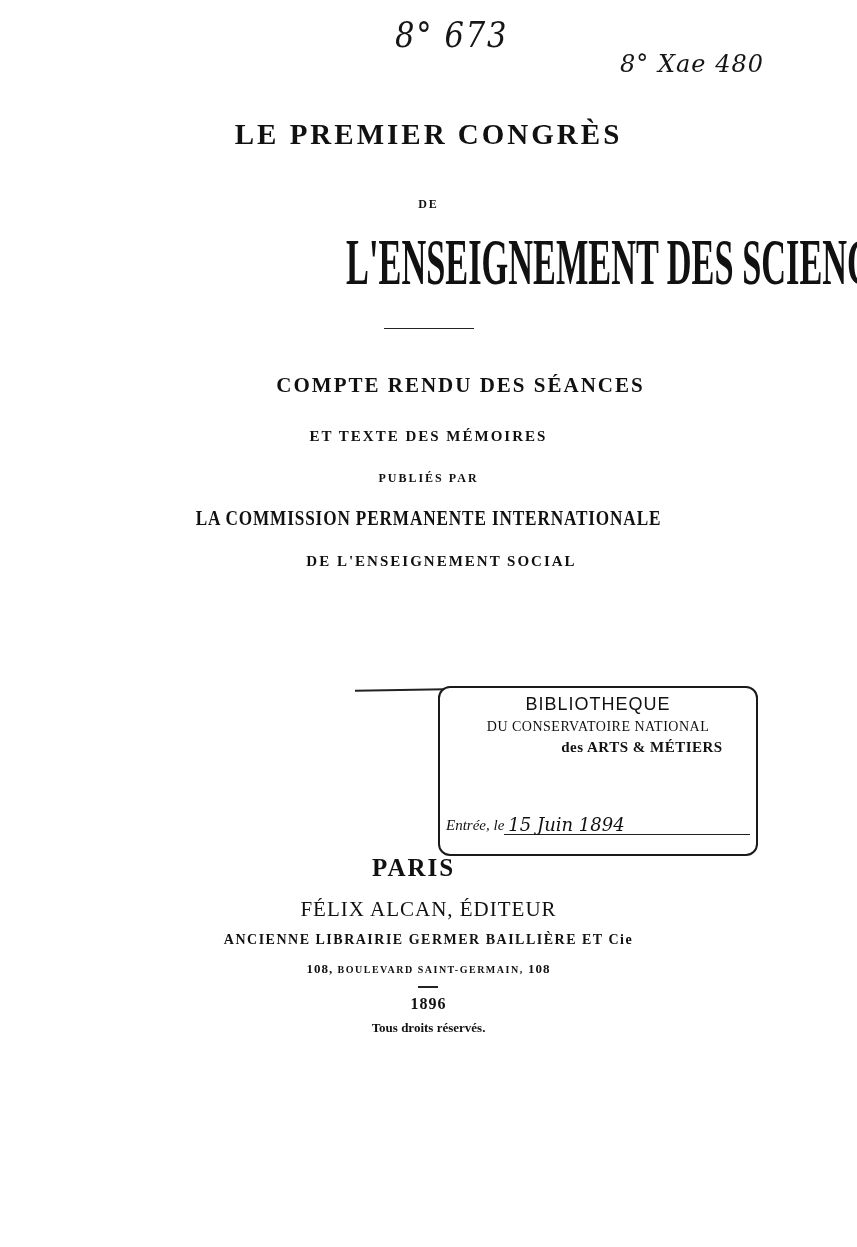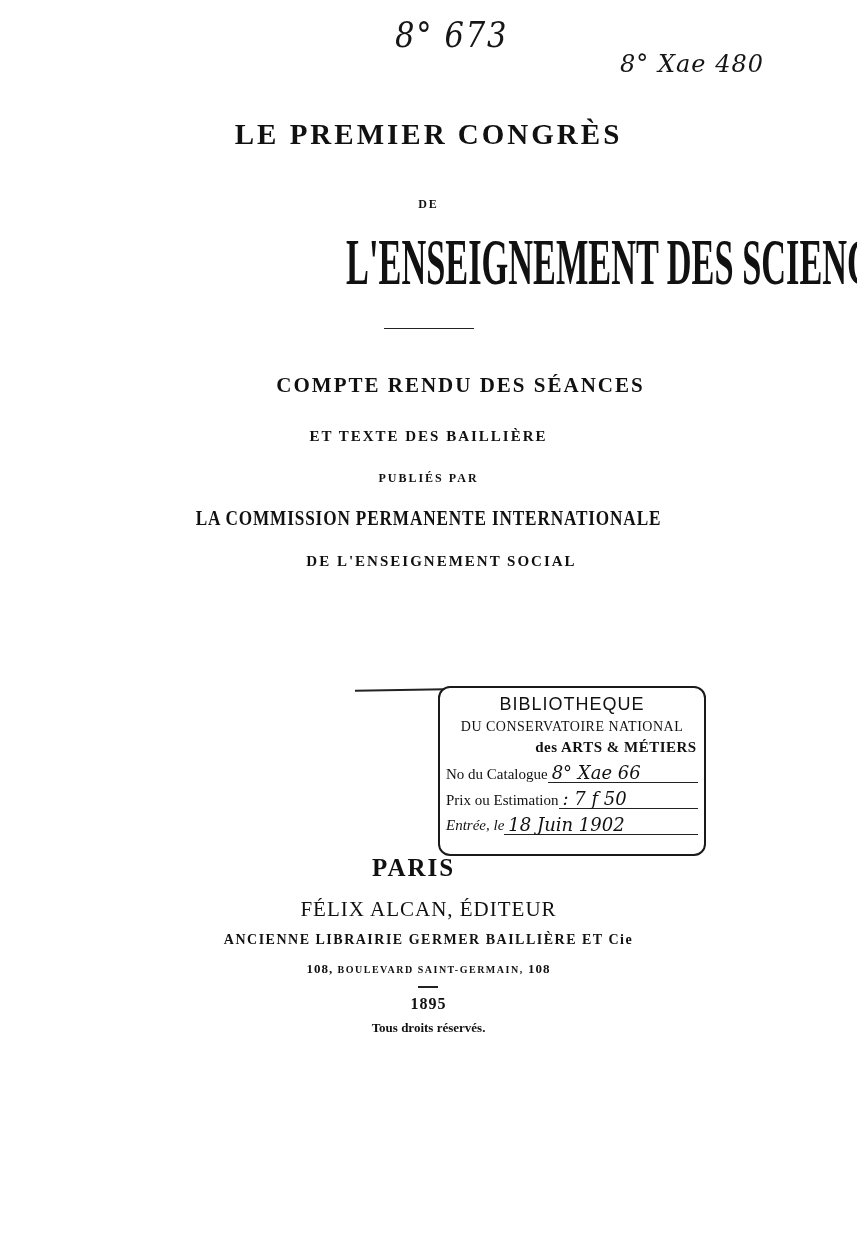--- a/index.html
+++ b/index.html
@@ -13,21 +13,21 @@
   .title-de { top:189px; font-size:12px; letter-spacing:2px; font-weight:bold;margin-top:8px; }
   .title-main-wrap { top:232px; height:60px; }
   .title-main { display:inline-block; font-family:"Liberation Serif", serif; font-weight:bold; font-size:66px; line-height:60px; transform:scaleX(0.52); transform-origin:center; letter-spacing:0px; }
   .rule-short { left:384px; top:328px; width:90px; height:1px; background:#222; }
   .sub-1 { top:373px; font-size:21px; letter-spacing:2px; font-weight:bold;padding-left:32px; }
   .sub-2 { top:428px; font-size:15px; letter-spacing:2px; font-weight:bold; }
   .sub-3 { top:471px; font-size:12px; letter-spacing:2px; font-weight:bold; }
   .sub-4 { top:507px; font-size:20px; letter-spacing:1px; font-weight:bold; transform:scaleX(0.86); transform-origin:center; }
   .sub-5 { top:553px; font-size:15px; letter-spacing:2px; font-weight:bold;padding-left:13px; }
   .stamp-line { left:355px; top:689px; width:90px; height:2px; background:#222; transform:rotate(-1deg); }
-  .stamp { left:438px; top:686px; width:268px; height:170px; border:2px solid #1a1a1a; border-radius:12px; background:#fff; box-sizing:border-box; }
+  .stamp { left:438px; top:686px; width:320px; height:170px; border:2px solid #1a1a1a; border-radius:12px; background:#fff; box-sizing:border-box; }
   .stamp-row { position:absolute; left:0; width:100%; text-align:center; white-space:nowrap; }
   .st-1 { top:6px; font-family:"Liberation Sans", sans-serif; font-size:18px; letter-spacing:1px; }
   .st-2 { top:31px; font-size:14px; letter-spacing:0.5px; }
   .st-3 { top:51px; font-size:15px; font-weight:bold; letter-spacing:0.5px;margin-left:44px; }
   .st-field { position:absolute; left:6px; right:6px; font-size:15px; white-space:nowrap; display:flex; align-items:flex-end; }
   .st-field .lab { flex:none; }
   .st-field .val { flex:1; border-bottom:1px solid #222; font-family:"DejaVu Serif", serif; font-style:italic; font-size:18px; line-height:18px; padding-left:4px; }
   .st-f1 { top:76px; }
   .st-f2 { top:102px; }
   .st-f3 { top:128px; font-style:italic;align-items:center; }
@@ -48,47 +48,39 @@
 
 <div class="abs center title-1">LE PREMIER CONGRÈS</div>
 <div class="abs center title-de">DE</div>
 <div class="abs center title-main-wrap">
   <span class="title-main">L'ENSEIGNEMENT DES SCIENCES SOCIALES</span>
 </div>
 
 <div class="abs rule-short"></div>
 
 <div class="abs center sub-1">COMPTE RENDU DES SÉANCES</div>
-<div class="abs center sub-2">ET TEXTE DES BAILLIÈRE</div>
+<div class="abs center sub-2">ET TEXTE DES MÉMOIRES</div>
 <div class="abs center sub-3">PUBLIÉS PAR</div>
 <div class="abs center sub-4">LA COMMISSION PERMANENTE INTERNATIONALE</div>
 <div class="abs center sub-5">DE L'ENSEIGNEMENT SOCIAL</div>
 
 <div class="abs stamp-line"></div>
 <div class="abs stamp">
   <div class="stamp-row st-1">BIBLIOTHEQUE</div>
   <div class="stamp-row st-2">DU CONSERVATOIRE NATIONAL</div>
   <div class="stamp-row st-3">des ARTS &amp; MÉTIERS</div>
-  <div class="st-field st-f1">
-    <span class="lab">No du Catalogue</span>
-    <span class="val">8° Xae 66</span>
-  </div>
-  <div class="st-field st-f2">
-    <span class="lab">Prix ou Estimation</span>
-    <span class="val">: 7 f 50</span>
-  </div>
   <div class="st-field st-f3">
     <span class="lab">Entrée, le</span>
-    <span class="val">18 Juin 1902</span>
+    <span class="val">15 Juin 1894</span>
   </div>
 </div>
 
 <div class="abs paris">PARIS</div>
 <div class="abs center pub-1">FÉLIX ALCAN, ÉDITEUR</div>
 <div class="abs center pub-2">ANCIENNE LIBRAIRIE GERMER BAILLIÈRE ET Cie</div>
 <div class="abs center pub-3">
   <span>108,</span>
   <span class="sc">BOULEVARD SAINT-GERMAIN,</span>
   <span>108</span>
 </div>
 <div class="abs rule-tiny"></div>
-<div class="abs center year">1895</div>
+<div class="abs center year">1896</div>
 <div class="abs center rights">Tous droits réservés.</div>
 
 </body></html>

